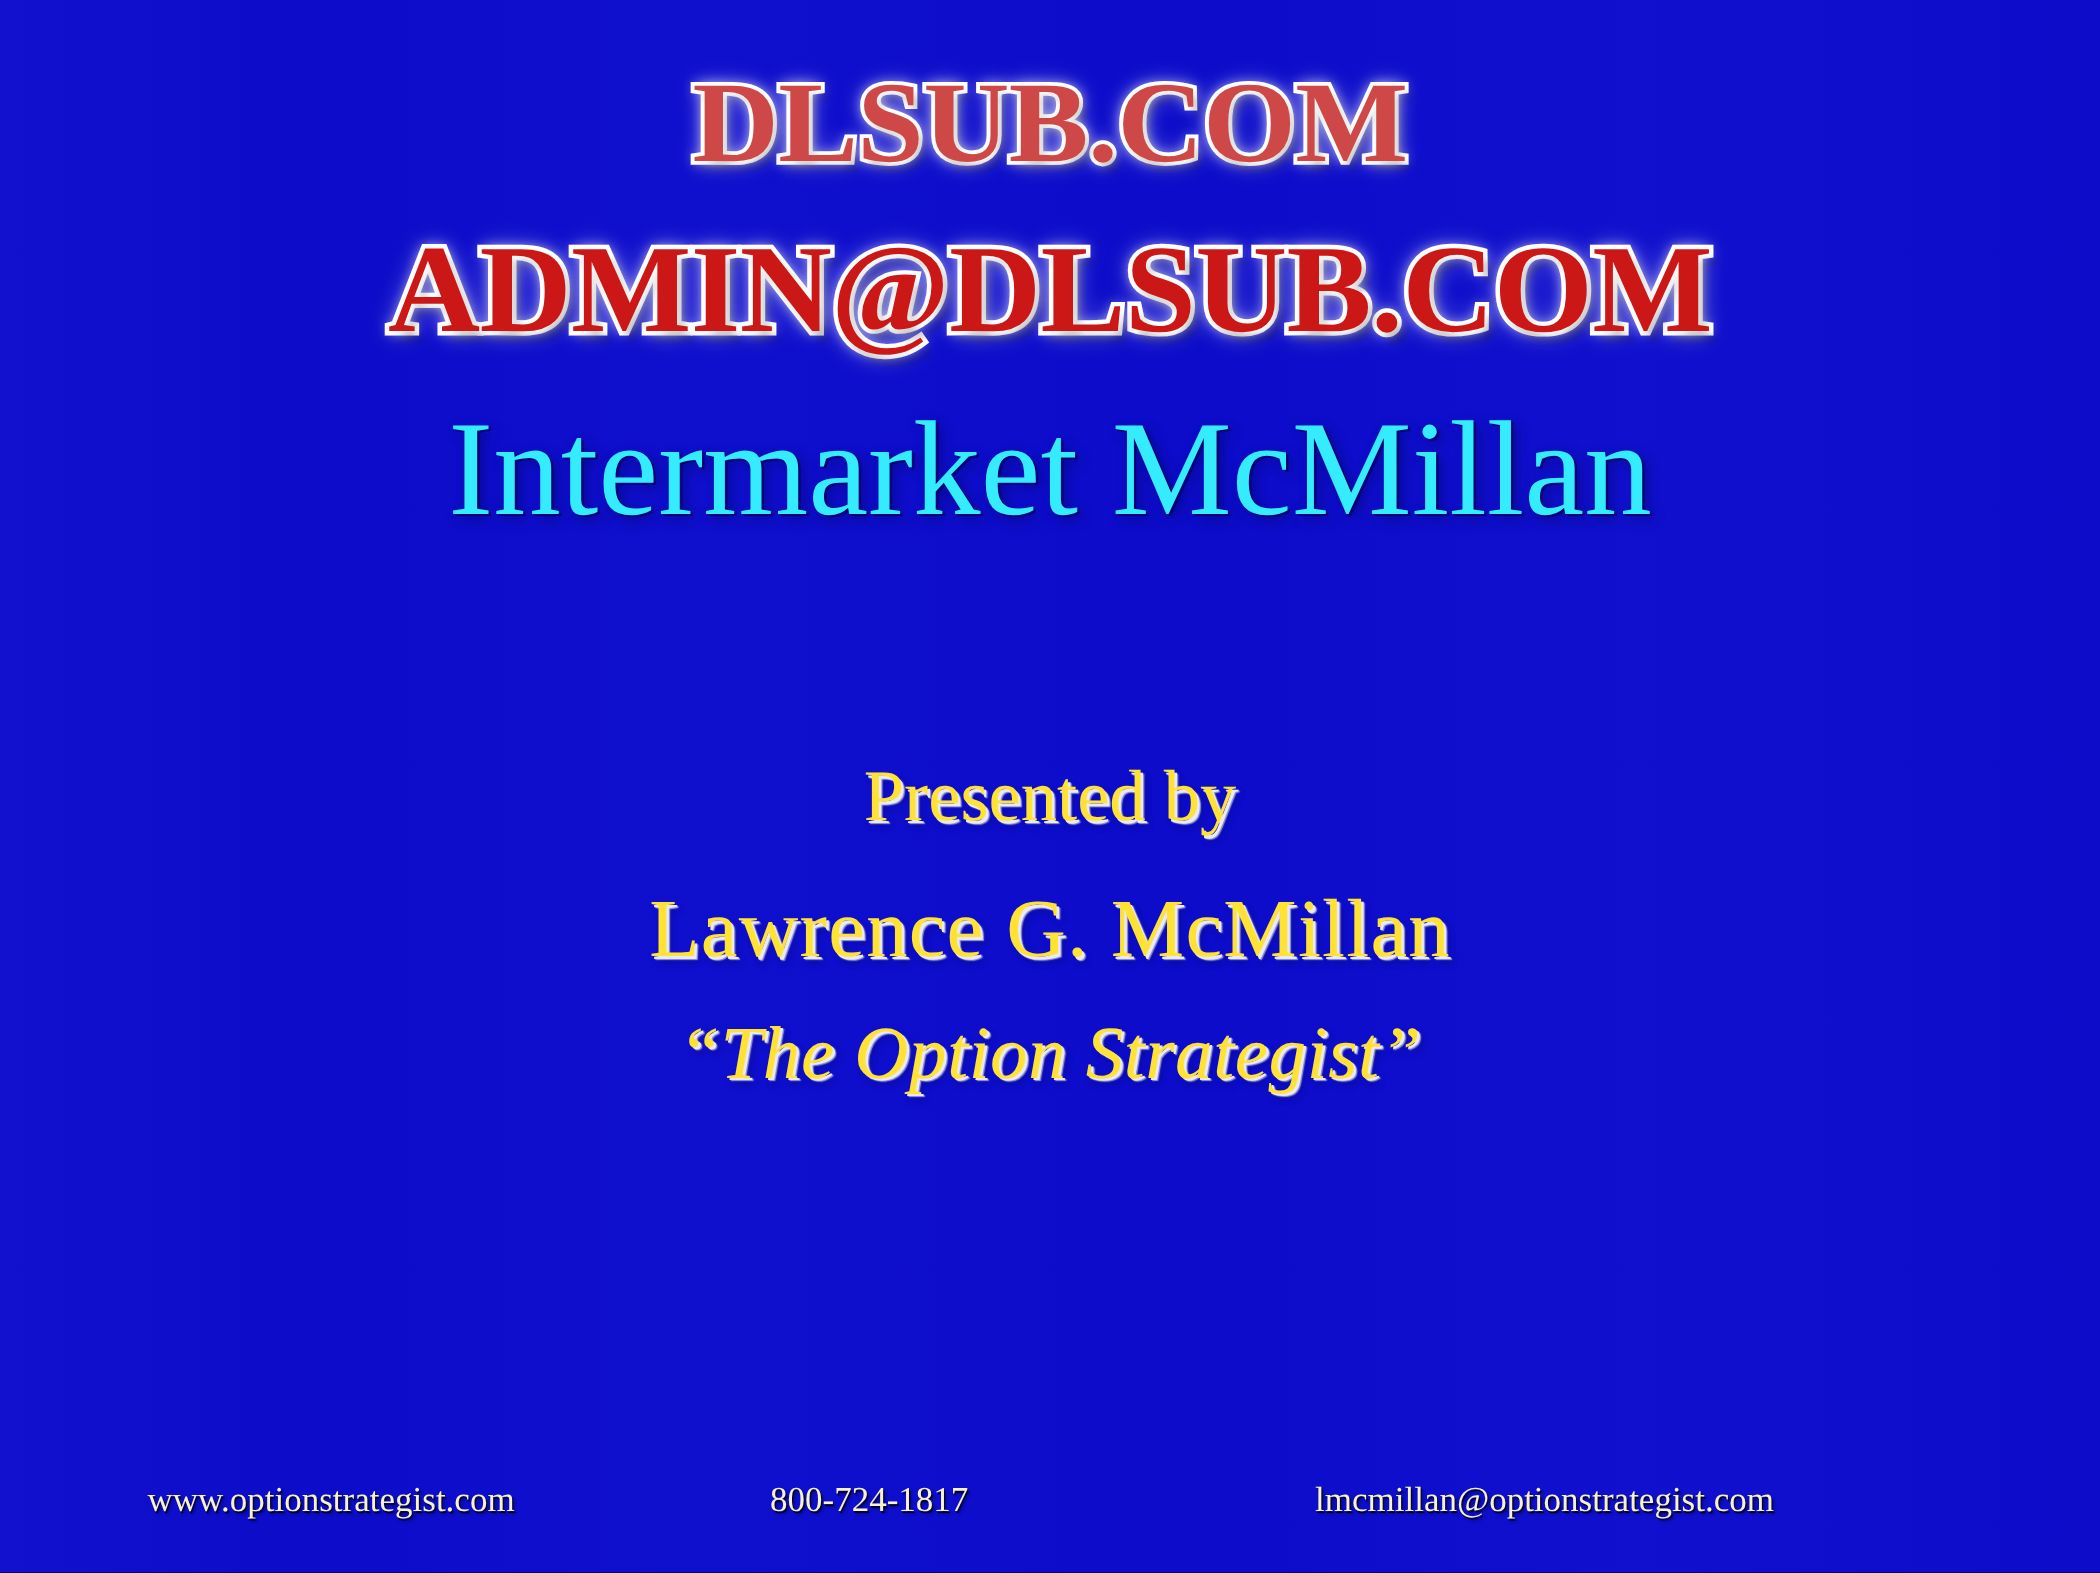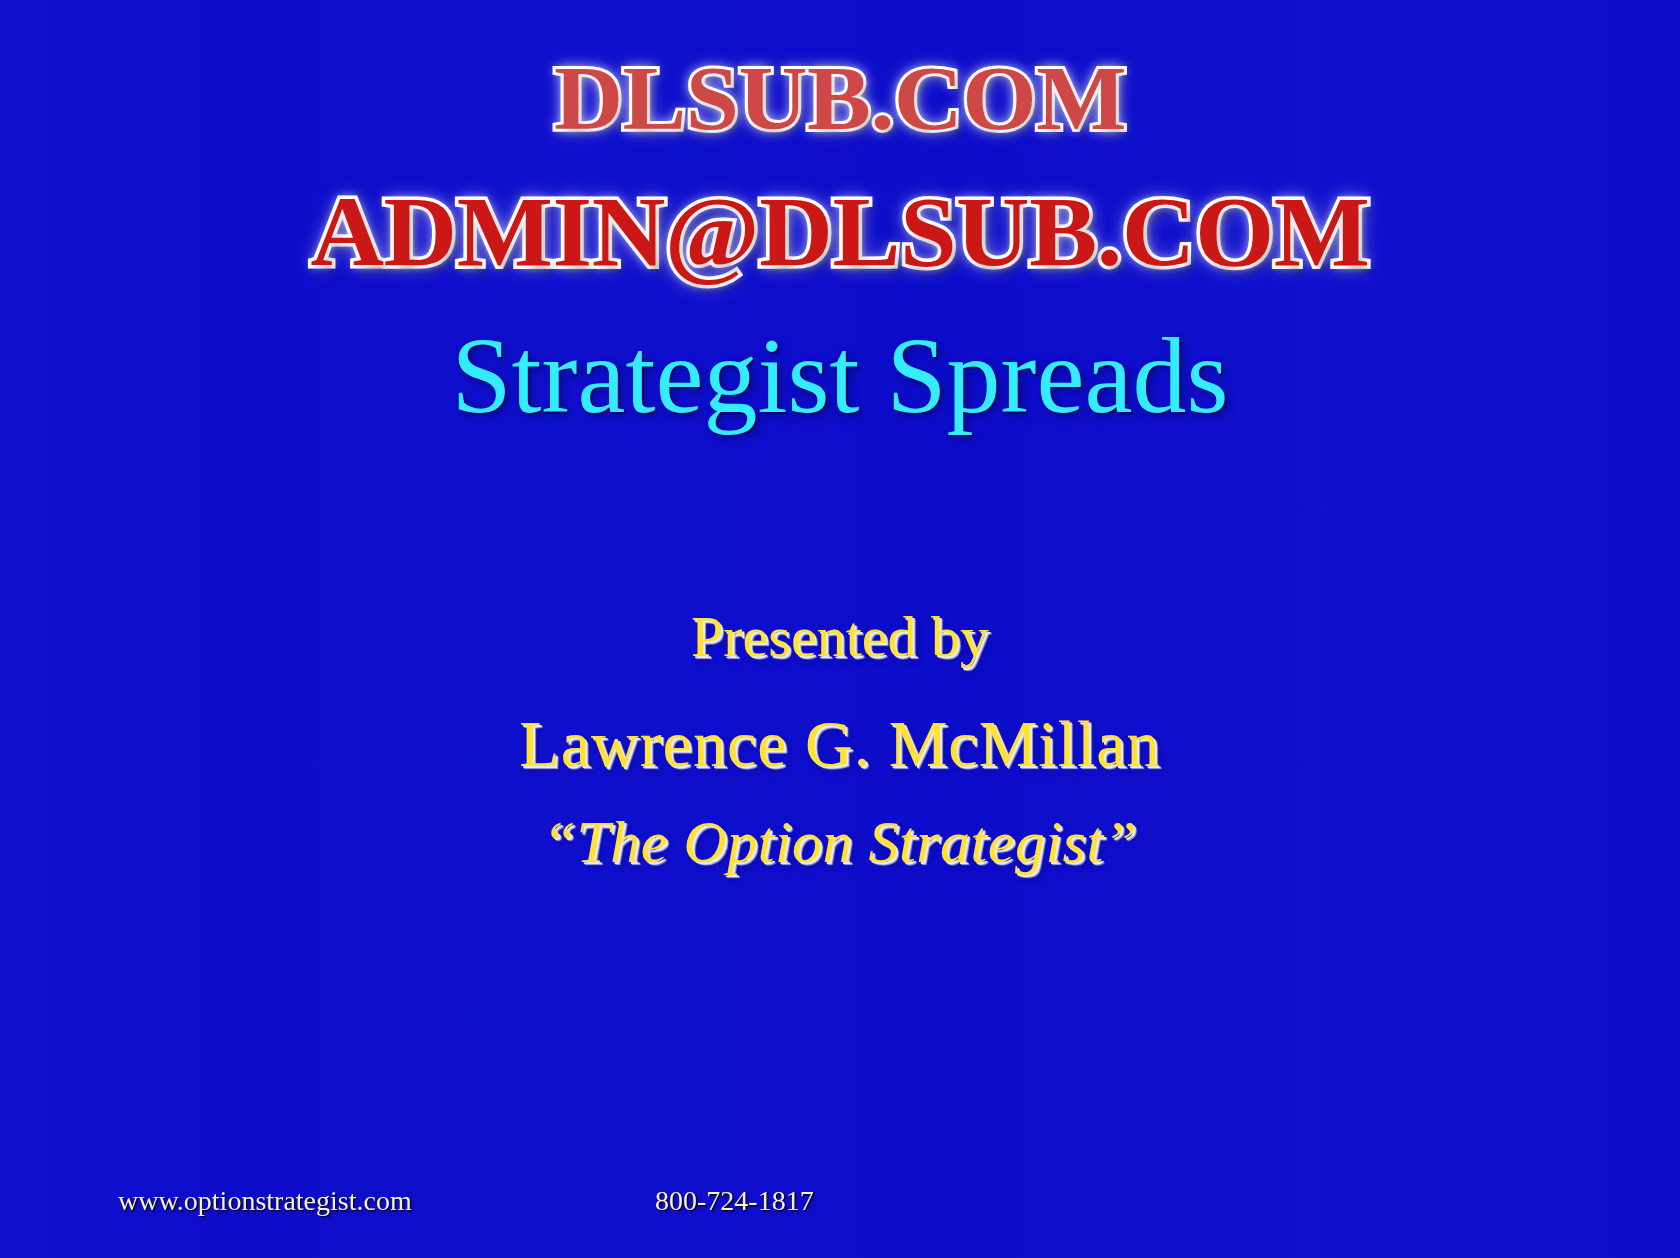--- a/index.html
+++ b/index.html
@@ -124,38 +124,39 @@
   .footer-item {
     font-family: "Liberation Serif", "DejaVu Serif", serif;
     font-size: 28px;
     color: #f7f3c8;
     white-space: nowrap;
     text-shadow:
       1px 1px 0 rgba(0,0,40,0.85),
       2px 2px 2px rgba(0,0,40,0.45);
   }
   .footer-site  { position: absolute; left: 118px;  }
-  .footer-phone { position: absolute; left: 655px;  }
+  .footer-phone { position: absolute; left: 616px;  }
   .footer-email { position: absolute; left: 1052px; }
 </style>
 </head>
 <body>
 
 <div class="slide">
 
   <div class="watermark wm-line1">DLSUB.COM</div>
 
   <div class="watermark wm-line2">ADMIN@DLSUB.COM</div>
 
-  <div class="title">Strategist Spreads</div>
+  <div class="title">Intermarket McMillan</div>
 
   <div class="presenter presented-by">Presented by</div>
 
   <div class="presenter presenter-quote">“The Option Strategist”</div>
 
   <div class="presenter presenter-name">Lawrence G. McMillan</div>
 
   <div class="footer">
     <span class="footer-item footer-site">www.optionstrategist.com</span>
     <span class="footer-item footer-phone">800-724-1817</span>
+    <span class="footer-item footer-email">lmcmillan@optionstrategist.com</span>
   </div>
 
 </div>
 
 </body></html>

